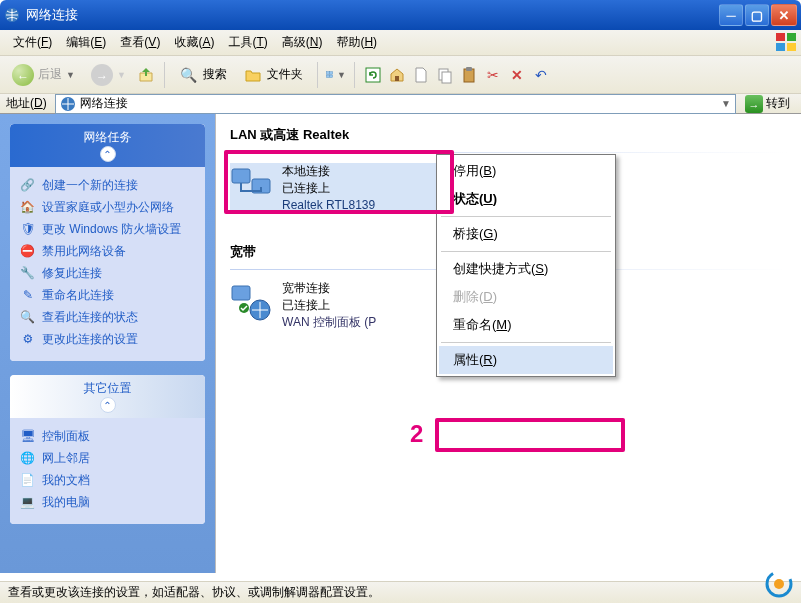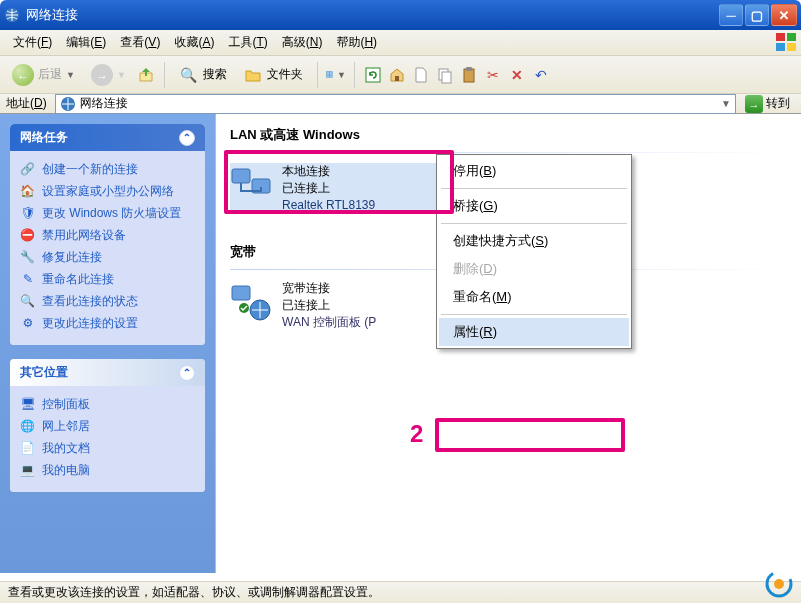--- a/index.html
+++ b/index.html
@@ -38,21 +38,21 @@
   .addr-input .dd { margin-left:auto; color:#666; font-size:10px; }
   .go-btn { display:flex; align-items:center; gap:3px; padding:2px 5px; }
   .go-arrow { width:18px; height:18px; background:linear-gradient(to bottom,#6ac060,#2a9020); border-radius:3px; display:flex; align-items:center; justify-content:center; color:#fff; font-size:11px; }
 
   
   .main { display:flex; height: calc(603px - 30px - 26px - 38px - 28px - 22px); }
 
   
   .sidebar { width: 215px; background: linear-gradient(to bottom,#7aa8e8 0%, #6a98d8 100%); padding:10px 10px; overflow:hidden; }
   .side-panel { background:#eef3fb; border-radius:4px; margin-bottom:14px; font-size:12px; overflow:hidden; }
-  .side-panel-header { background:linear-gradient(to right,#fff,#c8d8f0); color:#215dc6; font-weight:bold; padding:5px 10px; display:flex; align-items:center; justify-content:space-between; border-top-left-radius:4px; border-top-right-radius:4px; }
+  .side-panel-header { background:linear-gradient(to right,#fff,#c8d8f0); color:#215dc6; font-weight:normal; padding:5px 16px; display:flex; align-items:center; justify-content:space-between; border-top-left-radius:4px; border-top-right-radius:4px;flex-direction:column; }
   .side-panel-header .chev { width:16px; height:16px; border-radius:50%; background:#fff; display:flex; align-items:center; justify-content:center; color:#215dc6; font-size:10px; border:1px solid #c8d8f0;}
   .side-panel.dark .side-panel-header { background:linear-gradient(to right,#2a6ad0,#4a7ad0); color:#fff; }
   .side-panel-body { padding:8px 10px 10px 10px; background:#d6dff7; }
   .side-link { display:flex; align-items:flex-start; gap:6px; color:#215dc6; padding:3px 0; cursor:pointer; line-height:1.3; }
   .side-link .ico { width:16px; height:16px; flex-shrink:0; display:inline-flex; align-items:center; justify-content:center; font-size:12px; }
 
   
   .content { flex:1; background:#fff; position:relative; padding:12px 14px; font-size:12px; overflow:hidden; border-left: 1px solid #bbb;}
   .section-title { font-weight:bold; font-size:13px; margin-bottom:8px; }
   .section-divider { height:1px; background: linear-gradient(to right,#c0d0f0,#fff); margin: 2px 0 10px 0; }
@@ -64,21 +64,21 @@
   .conn-text .line2 { color:#000; }
   .conn-text .line3 { color:#336; }
   .conn-item.selected .line1 { color:#000; }
   .conn-item.selected .line3 { color:#1a3c7a; }
 
   .highlight-box { position:absolute; border:4px solid #e3007b; border-radius:2px; pointer-events:none; }
   .hl1 { left: 8px; top: 36px; width: 230px; height: 64px; }
   .callout { position:absolute; font-size:24px; font-weight:bold; color:#e3007b; }
 
   
-  .context-menu { position:absolute; left:220px; top:40px; width:196px; background:#fff; border:1px solid #7a7a7a; box-shadow:3px 3px 4px rgba(0,0,0,.3); font-size:13px; padding:2px; }
+  .context-menu { position:absolute; left:220px; top:40px; width:180px; background:#fff; border:1px solid #7a7a7a; box-shadow:3px 3px 4px rgba(0,0,0,.3); font-size:13px; padding:2px; }
   .cm-item { padding:5px 14px; cursor:default; }
   .cm-item.disabled { color:#aaa; }
   .cm-item.hover { background:#d6e4f7; }
   .cm-sep { height:1px; background:#ccc; margin:3px 2px; }
   .cm-item u { text-decoration:underline; }
   .cm-item.bold { font-weight:bold; }
 
   
   .statusbar { position:absolute; left:0; right:0; bottom:0; height:22px; background:linear-gradient(to bottom,#f4f3ee,#ece9d8); border-top:1px solid #d6d2c2; font-size:12px; display:flex; align-items:center; padding:0 8px; }
 
@@ -283,21 +283,21 @@
           </div>
         <div class="side-link">
             <span class="ico">💻</span>
             <span>我的电脑</span>
           </div>
       </div>
     </div>
   </div>
 
   <div class="content">
-    <div class="section-title">LAN 或高速 Windows</div>
+    <div class="section-title">LAN 或高速 Realtek</div>
     <div class="section-divider"></div>
 
     <div class="conn-item selected">
       <div class="conn-icon">
         <svg width="42" height="42" viewBox="0 0 42 42">
             <rect x="2" y="6" width="18" height="14" rx="2" fill="#6aa0e0" stroke="#3a70b0"></rect>
             <rect x="22" y="16" width="18" height="14" rx="2" fill="#6aa0e0" stroke="#3a70b0"></rect>
             <path d="M11 20v8h20v-4" fill="none" stroke="#3a70b0" stroke-width="2"></path>
           </svg>
       </div>
@@ -324,20 +324,21 @@
       </div>
       <div class="conn-text">
         <div class="line1">宽带连接</div>
         <div class="line2">已连接上</div>
         <div class="line3">WAN 控制面板 (P</div>
       </div>
     </div>
 
     <div class="context-menu">
       <div class="cm-item">停用(<u>B</u>)</div>
+      <div class="cm-item bold">状态(<u>U</u>)</div>
       <div class="cm-sep"></div>
       <div class="cm-item">桥接(<u>G</u>)</div>
       <div class="cm-sep"></div>
       <div class="cm-item">创建快捷方式(<u>S</u>)</div>
       <div class="cm-item disabled">删除(<u>D</u>)</div>
       <div class="cm-item">重命名(<u>M</u>)</div>
       <div class="cm-sep"></div>
       <div class="cm-item hover">属性(<u>R</u>)</div>
     </div>
 

